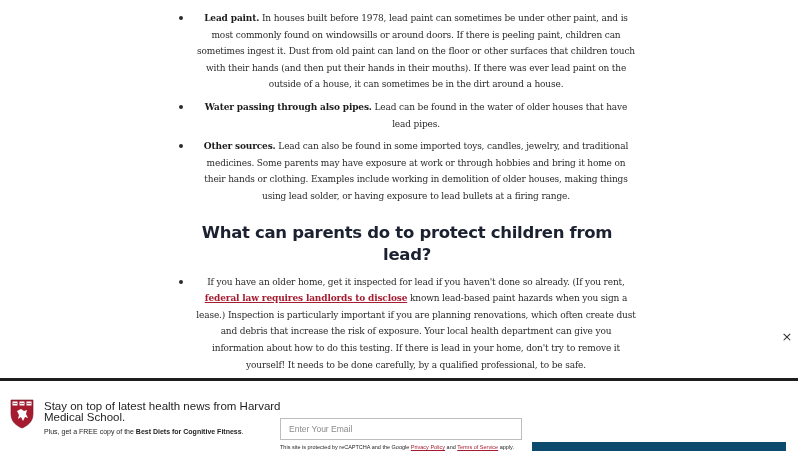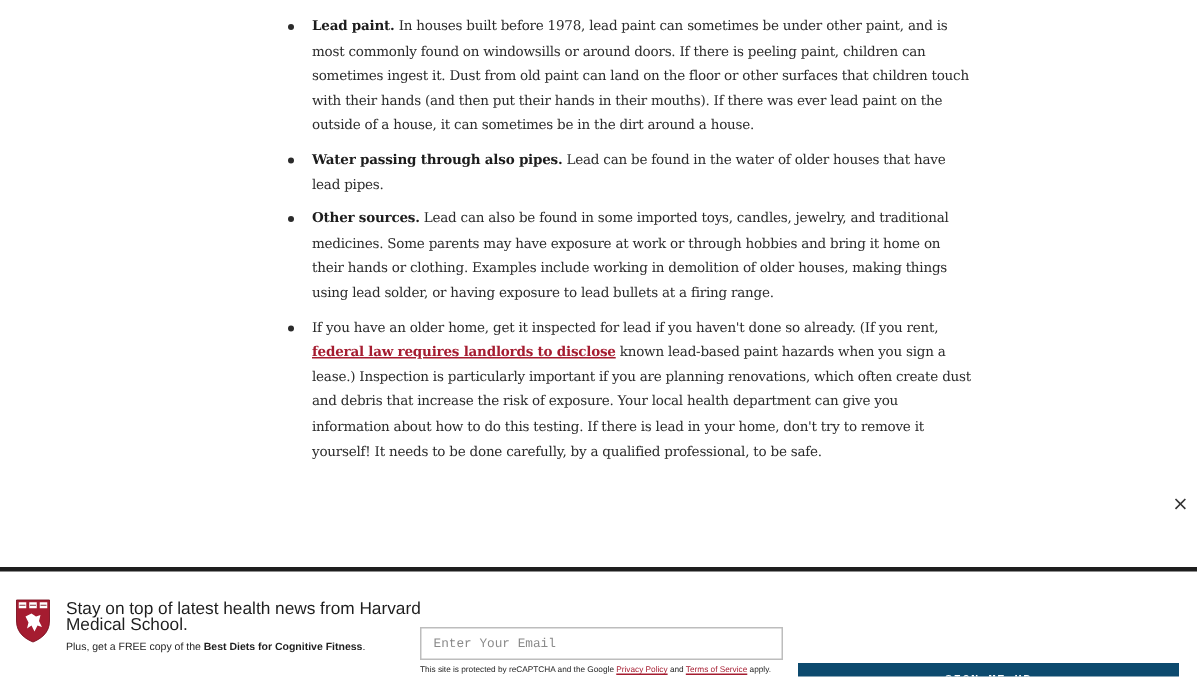--- a/index.html
+++ b/index.html
@@ -10,26 +10,27 @@
       overflow: hidden;
       background: #ffffff;
     }
     body {
       position: relative;
       font-family: "DejaVu Serif", "Liberation Serif", serif;
       color: #2b2b2b;
     }
     .article {
       position: absolute;
-      left: 190px;
+      left: 177px;
       top: 10px;
       width: 460px;
       font-size: 9px;
       line-height: 16.6px;
       letter-spacing: -0.15px;
+      text-align: center;
     }
     .article ul {
       list-style: none;
       margin: 0;
       padding: 0;
     }
     .article li {
       position: relative;
       padding-left: 18px;
       margin-bottom: 6px;
@@ -116,21 +117,21 @@
       font-weight: bold;
     }
     .email-input {
       position: absolute;
       left: 280px;
       top: 37px;
       width: 242px;
       height: 22px;
       border: 1px solid #bdbdbd;
       box-sizing: border-box;
-      font-family: Liberation Mono, monospace;
+      font-family: Liberation Sans, sans-serif;
       font-size: 8.5px;
       padding: 0 8px;
       color: #333;
       background: #fff;
       outline: none;
     }
     .email-input::placeholder {
       color: #8a8a8a;
     }
     .signup-btn {
@@ -175,20 +176,21 @@
     <li>
       <span class="bullet"></span>
       <b>Water passing through also pipes.</b><span> Lead can be found in the water of older houses that have lead pipes.</span>
     </li>
     <li>
       <span class="bullet"></span>
       <b>Other sources.</b><span> Lead can also be found in some imported toys, candles, jewelry, and traditional medicines. Some parents may have exposure at work or through hobbies and bring it home on their hands or clothing. Examples include working in demolition of older houses, making things using lead solder, or having exposure to lead bullets at a firing range.</span>
     </li>
   </ul>
 
+  <h2 class="heading">What can parents do to protect children from lead?</h2>
 
   <ul>
     <li>
       <span class="bullet"></span>
       <span>If you have an older home, get it inspected for lead if you haven't done so already. (If you rent, </span><a href="#">federal law requires landlords to disclose</a><span> known lead-based paint hazards when you sign a lease.) Inspection is particularly important if you are planning renovations, which often create dust and debris that increase the risk of exposure. Your local health department can give you information about how to do this testing. If there is lead in your home, don't try to remove it yourself! It needs to be done carefully, by a qualified professional, to be safe.</span>
     </li>
   </ul>
 </div>
 
 <div class="close-btn">×</div>

